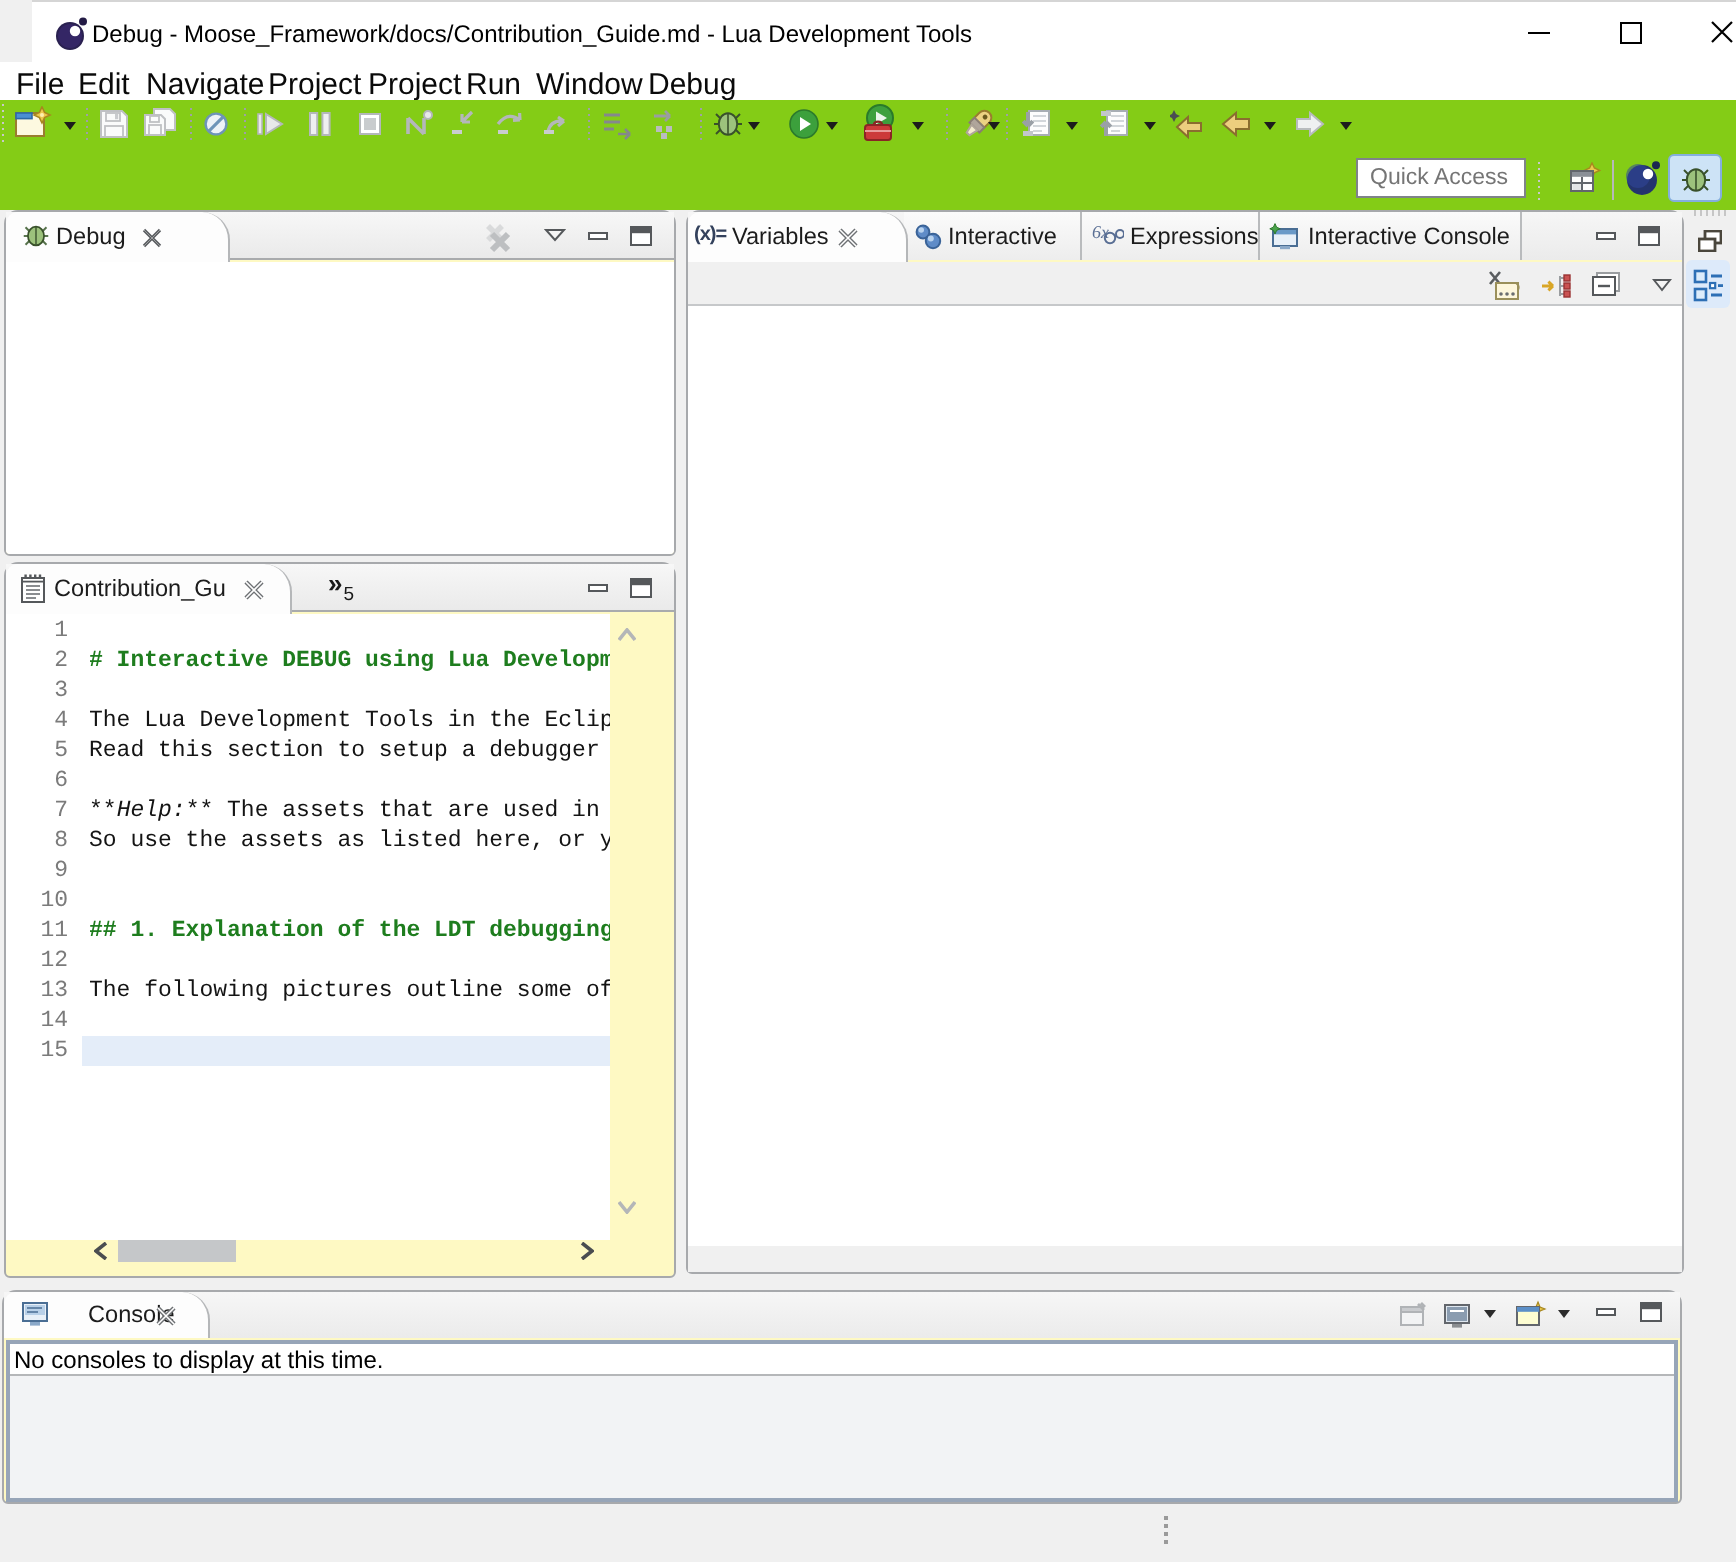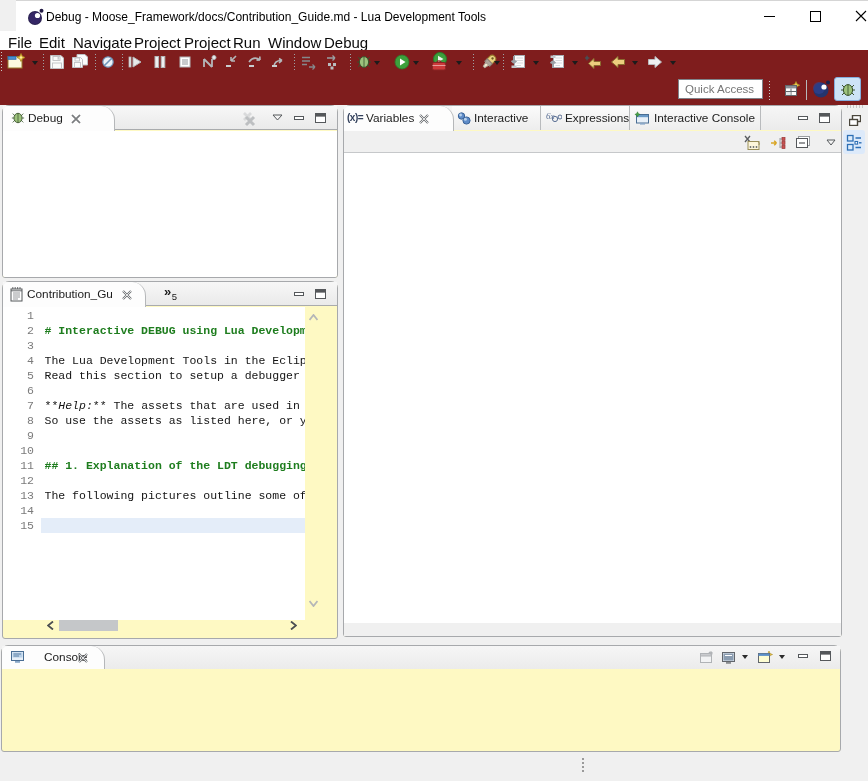--- a/index.html
+++ b/index.html
@@ -7,21 +7,21 @@
 body{font-family:"Liberation Sans",sans-serif;background:#f0f0f0;position:relative;font-size:12px;color:#111}
 
 #titlebar{position:absolute;left:16px;top:0;width:868px;height:31px;background:#fff;border-top:1px solid #d5d5d5}
 #title-ico{position:absolute;left:11px;top:7px}
 #title-txt{position:absolute;left:30px;top:8.5px;font-size:12px;color:#000;white-space:nowrap}
 .winbtn{position:absolute;top:0;width:46px;height:31px}
 
 #menubar{position:absolute;left:0;top:31px;width:868px;height:19px;background:#fff}
 .mi{position:absolute;top:3px;font-size:15px;color:#0a0a0a;white-space:nowrap}
 
-#toolband{position:absolute;left:0;top:50px;width:868px;height:55px;background:#7f1d1d}
+#toolband{position:absolute;left:0;top:50px;width:868px;height:55px;background:#84cc16}
 .tbi{position:absolute;top:54px;width:16px;height:16px}
 .tbi svg{position:absolute;left:0;top:0}
 .dd{position:absolute;top:61px;width:0;height:0;border-left:3.5px solid transparent;border-right:3.5px solid transparent;border-top:4.5px solid #1c1c1c}
 .tsep{position:absolute;top:4px;width:1px;height:18px;background-image:repeating-linear-gradient(#9fa1a4 0 1px,transparent 1px 3px)}
 .thandle{position:absolute;top:52px;width:3px;height:20px;background-image:repeating-linear-gradient(#c9c9c9 0 1px,transparent 1px 3px);background-size:1px 100%;background-repeat:repeat-y}
 
 #qa{position:absolute;left:678px;top:29px;width:85px;height:20px;background:#fff;border:1px solid #7f8389;font-size:12.3px;color:#757575;line-height:18px;padding-left:6px;font-size:11.5px}
 #persp-dbg{position:absolute;left:834px;top:27px;width:27px;height:24px;background:#cde3f6;border:1px solid #84aede;border-radius:3px}
 
 .panel{position:absolute;background:#fef9c3;border:1px solid #a7a9ac;border-radius:7px 7px 3px 3px}
@@ -537,15 +537,19 @@
   </svg>
   <div class="dd" style="position:absolute;left:777px;top:9px;border-top-color:#2b2b2b"></div>
   <svg width="11" height="10" viewBox="0 0 11 10" style="position:absolute;left:796px;top:5px">
     <rect x="0.5" y="3.5" width="9" height="3" fill="#fff" stroke="#55585b"></rect>
   </svg>
   <svg width="11" height="10" viewBox="0 0 11 10" style="position:absolute;left:818px;top:5px">
     <rect x="0.5" y="0.5" width="10" height="9" fill="#fff" stroke="#55585b"></rect>
     <rect x="0.5" y="0.5" width="10" height="2.6" fill="#55585b" stroke="#55585b"></rect>
   </svg>
 
+  <div style="position:absolute;left:1px;top:24px;width:836px;height:81px;border:2px solid #97a5b8;background:#f2f3f5">
+    <div style="position:absolute;left:0;top:0;width:100%;height:16px;background:#fff;border-bottom:1px solid #b5b7b9"></div>
+    <span style="position:absolute;left:2px;top:1px;font-size:12px;color:#000">No consoles to display at this time.</span>
+  </div>
 </div>
 
 <div id="botdots" style="position:absolute;left:582px;top:758px;width:2px;height:16px;background-image:repeating-linear-gradient(#9a9a9a 0 2px,transparent 2px 4px)"></div>
 
 </body></html>

